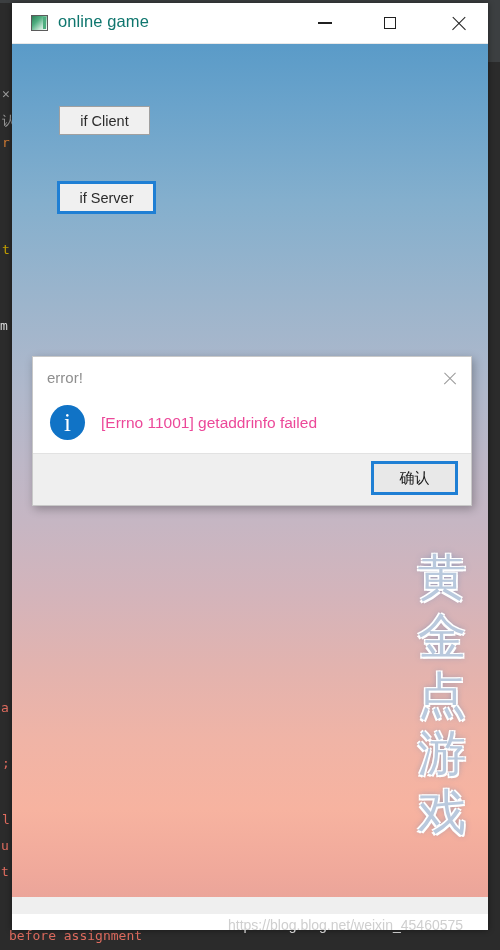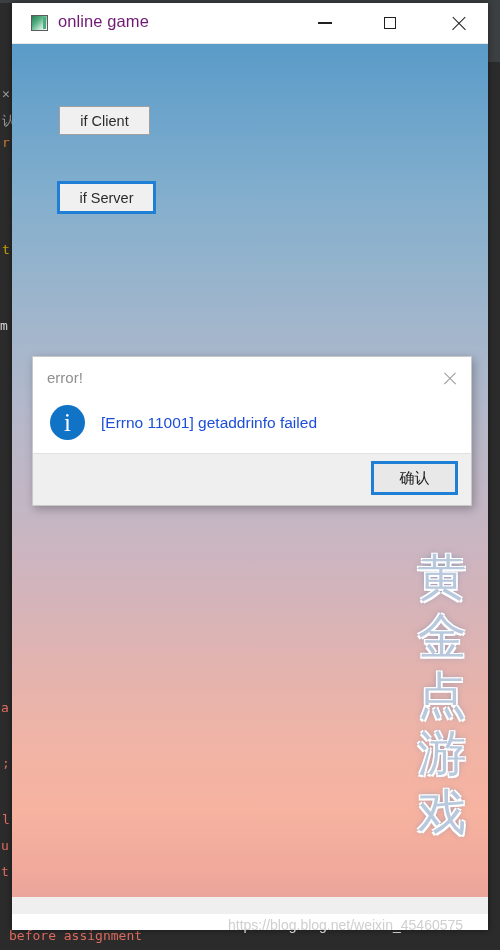--- a/index.html
+++ b/index.html
@@ -90,21 +90,21 @@
     position: absolute;
     right: 1px; top: 1px;
     width: 3px; height: 12px;
     background: #4fae80;
   }
   .title-text {
     position: absolute;
     left: 46px;
     top: 9px;
     font-size: 16.5px;
-    color: #701a75;
+    color: #0f766e;
     letter-spacing: 0.1px;
   }
   .win-btn {
     position: absolute;
     top: 0;
     width: 46px;
     height: 40px;
     display: flex;
     align-items: center;
     justify-content: center;
@@ -278,21 +278,21 @@
     display: flex;
     align-items: center;
     justify-content: center;
     line-height: 1;
   }
   .dlg-message {
     position: absolute;
     left: 68px;
     top: 17px;
     font-size: 15.5px;
-    color: #1d4ed8;
+    color: #ec4899;
   }
   .dlg-footer {
     position: absolute;
     left: 0;
     bottom: 0;
     width: 440px;
     height: 52px;
     background: #efefef;
     border-top: 1px solid #e2e2e2;
     box-sizing: border-box;

